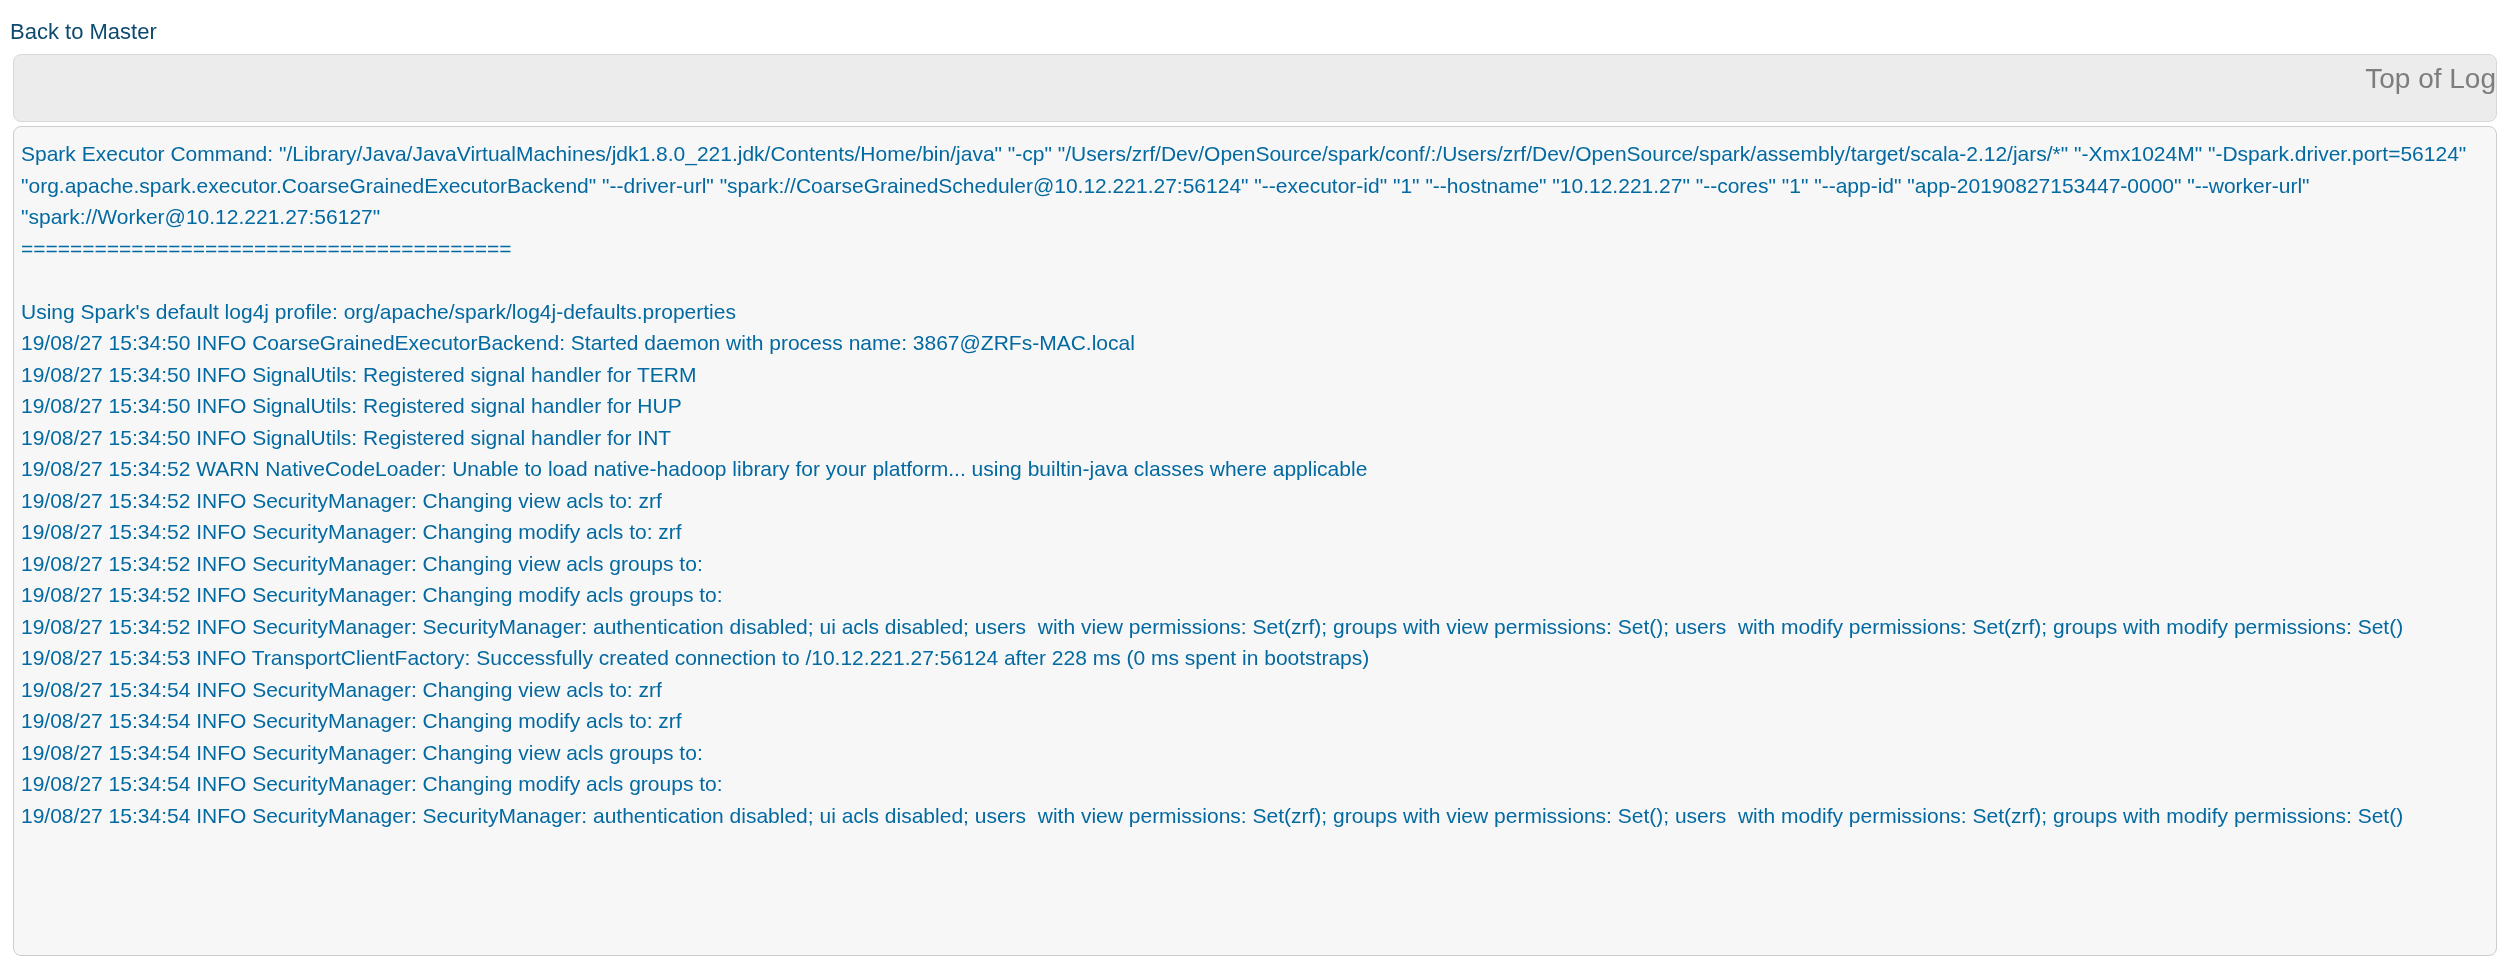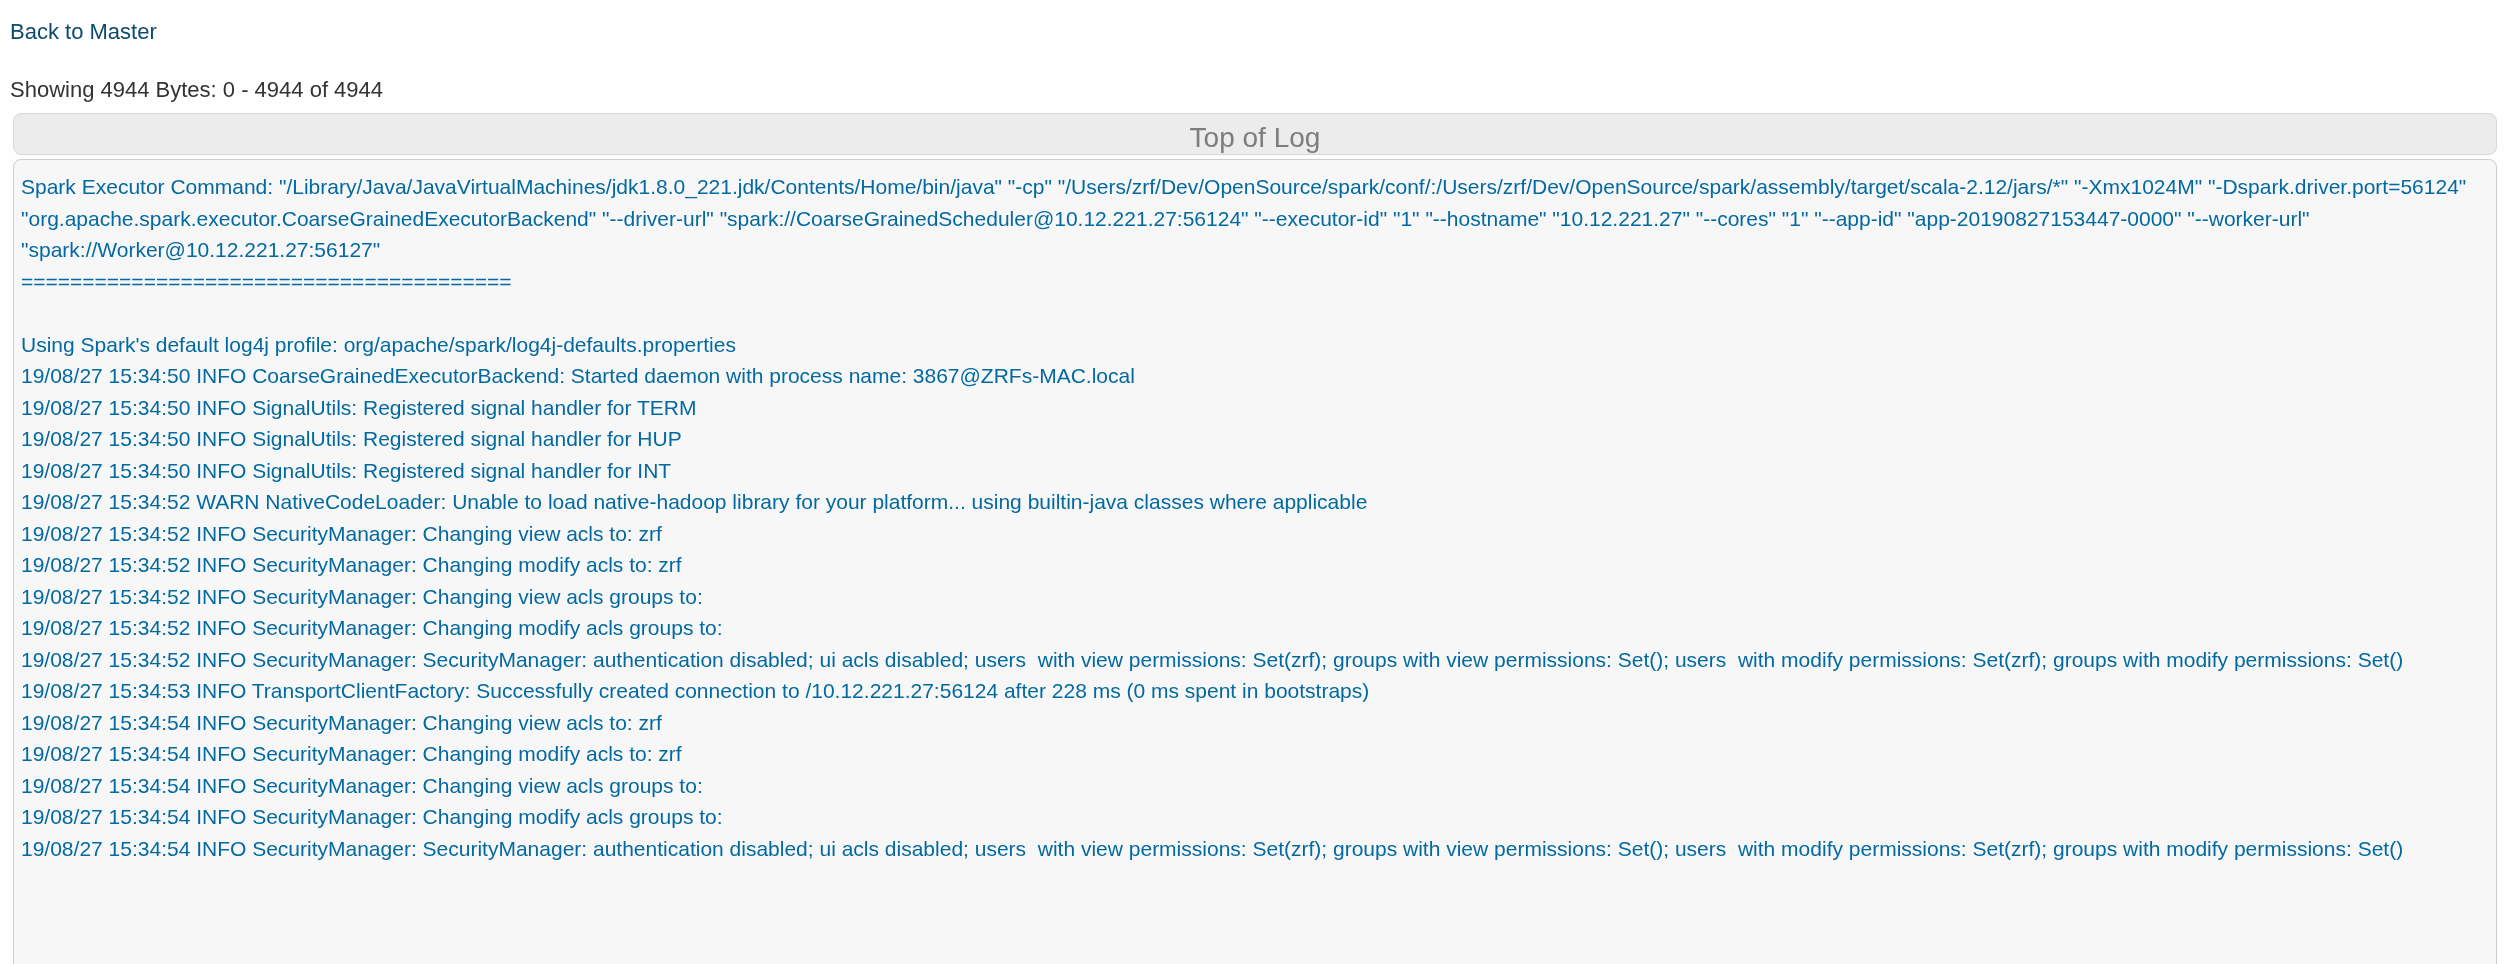--- a/index.html
+++ b/index.html
@@ -20,25 +20,25 @@
     cursor: pointer;
   }
   .byte-range {
     margin: 32px 0 0 10px;
     font-size: 22px;
     line-height: 27px;
     color: #333333;
   }
   .log-header-bar {
     margin: 10px 13px 4px 13px;
-    height: 42px;
+    height: 68px;
     background: #ececec;
     border: 1px solid #d8d8d8;
     border-radius: 8px;
-    text-align: center;
+    text-align: right;
     line-height: 48px;
     font-size: 28px;
     color: #7d7d7d;
   }
   .log-box {
     margin: 0 13px;
     min-height: 830px;
     background: #f7f7f7;
     border: 1px solid #cdcdcd;
     border-radius: 8px;
@@ -55,21 +55,20 @@
     overflow-wrap: break-word;
   }
 </style>
 </head>
 <body>
 
 <div>
 
   <a class="back-link">Back to Master</a>
 
-  <div class="byte-range">Showing 4944 Bytes: 0 - 4944 of 4944</div>
 
   <div class="log-header-bar">
     <span>Top of Log</span>
   </div>
 
   <div class="log-box">
     <pre>Spark Executor Command: "/Library/Java/JavaVirtualMachines/jdk1.8.0_221.jdk/Contents/Home/bin/java" "-cp" "/Users/zrf/Dev/OpenSource/spark/conf/:/Users/zrf/Dev/OpenSource/spark/assembly/target/scala-2.12/jars/*" "-Xmx1024M" "-Dspark.driver.port=56124" "org.apache.spark.executor.CoarseGrainedExecutorBackend" "--driver-url" "spark://CoarseGrainedScheduler@10.12.221.27:56124" "--executor-id" "1" "--hostname" "10.12.221.27" "--cores" "1" "--app-id" "app-20190827153447-0000" "--worker-url" "spark://Worker@10.12.221.27:56127"
 ========================================
 
 Using Spark's default log4j profile: org/apache/spark/log4j-defaults.properties

